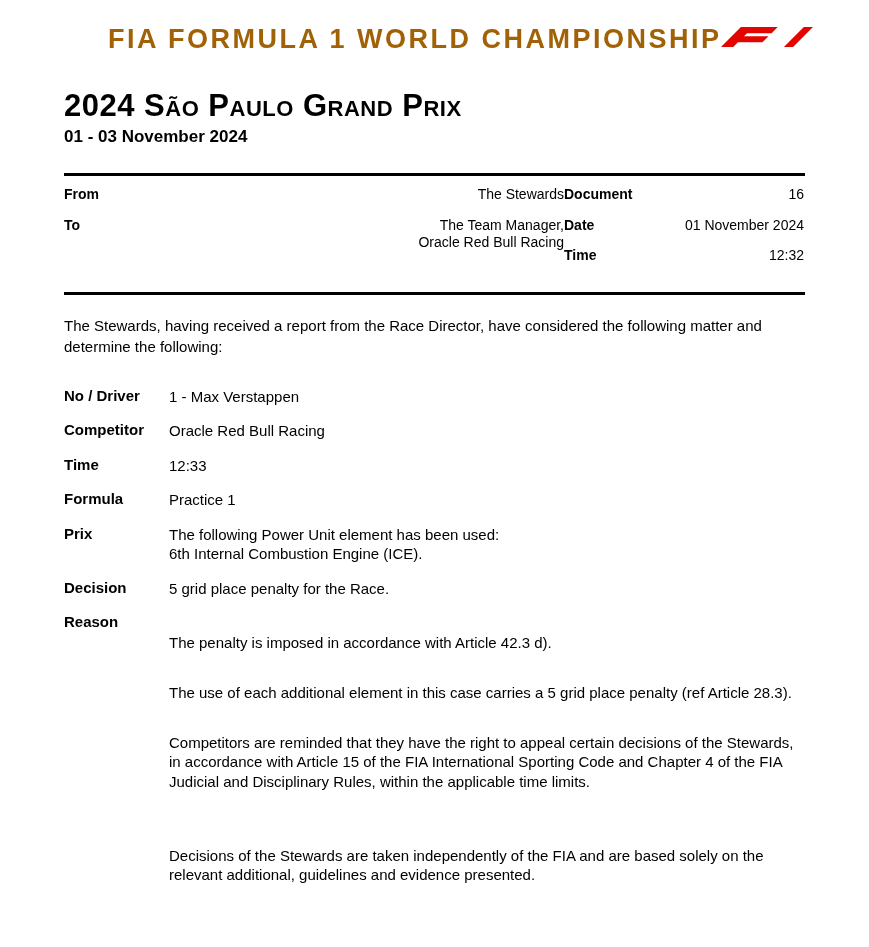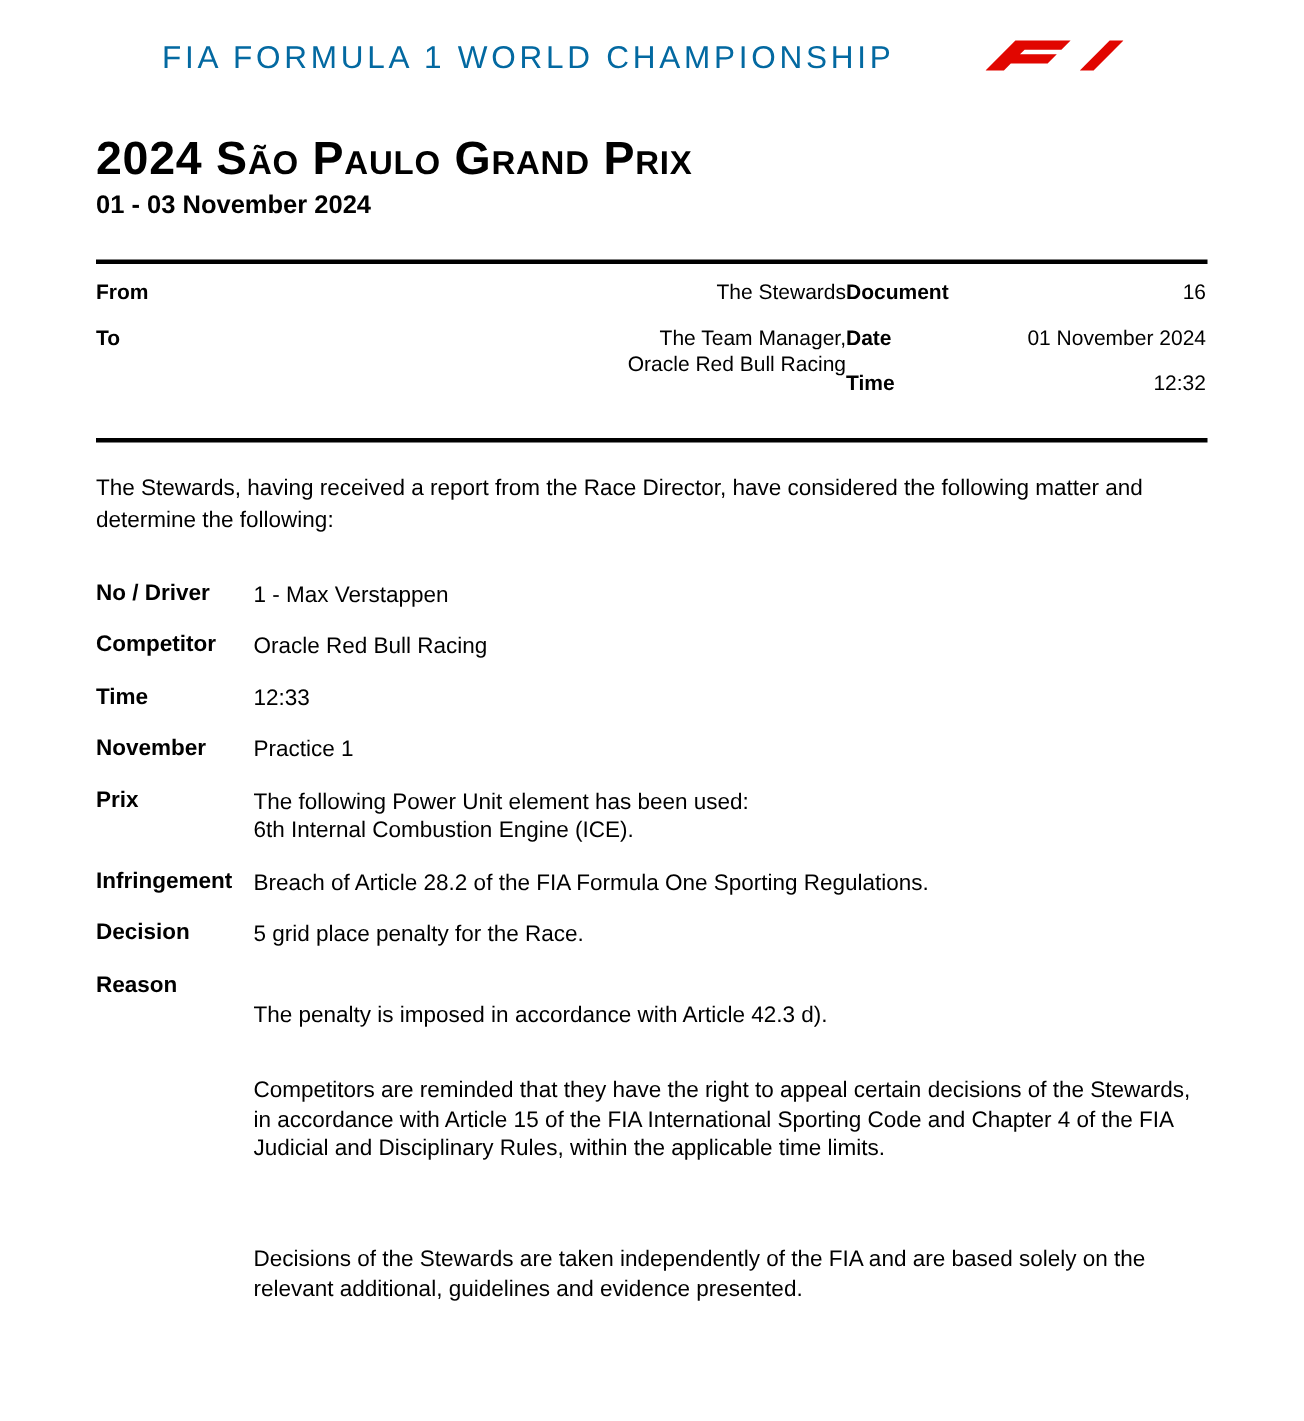--- a/index.html
+++ b/index.html
@@ -16,24 +16,24 @@
   
   .doc-header {
     display: flex;
     align-items: center;
     justify-content: space-between;
     height: 66px;
     padding-left: 44px;
     padding-right: 56px;
   }
   .champ-title {
-    color: #0369a1;
-    font-size: 21px;
+    color: #a16207;
+    font-size: 27px;
     letter-spacing: 2.5px;
-    font-weight: 400;
+    font-weight: 700;
     white-space: nowrap;
   }
   .fia-logo { flex: 0 0 auto; }
   .f1-logo { flex: 0 0 auto; }
 
   
   .title-block { margin-top: 16px; }
   .event-title {
     margin: 0;
     font-size: 31px;
@@ -129,39 +129,36 @@
     </div>
     <div class="frow">
       <div class="flabel">Competitor</div>
       <div class="fvalue">Oracle Red Bull Racing</div>
     </div>
     <div class="frow">
       <div class="flabel">Time</div>
       <div class="fvalue">12:33</div>
     </div>
     <div class="frow">
-      <div class="flabel">November</div>
+      <div class="flabel">Formula</div>
       <div class="fvalue">Practice 1</div>
     </div>
     <div class="frow">
       <div class="flabel">Prix</div>
       <div class="fvalue">The following Power Unit element has been used:
 6th Internal Combustion Engine (ICE).</div>
-    </div>
-    <div class="frow">
-      <div class="flabel">Infringement</div>
-      <div class="fvalue">Breach of Article 28.2 of the FIA Formula One Sporting Regulations.</div>
     </div>
     <div class="frow">
       <div class="flabel">Decision</div>
       <div class="fvalue">5 grid place penalty for the Race.</div>
     </div>
     <div class="frow">
       <div class="flabel">Reason</div>
       <div class="fvalue">
         <p>The penalty is imposed in accordance with Article 42.3 d).</p>
+        <p>The use of each additional element in this case carries a 5 grid place penalty (ref Article 28.3).</p>
         <p>Competitors are reminded that they have the right to appeal certain decisions of the Stewards, in accordance with Article 15 of the FIA International Sporting Code and Chapter 4 of the FIA Judicial and Disciplinary Rules, within the applicable time limits.</p>
         <p class="spaced">Decisions of the Stewards are taken independently of the FIA and are based solely on the relevant additional, guidelines and evidence presented.</p>
       </div>
     </div>
   </div>
 
 </div>
 
 </body></html>

